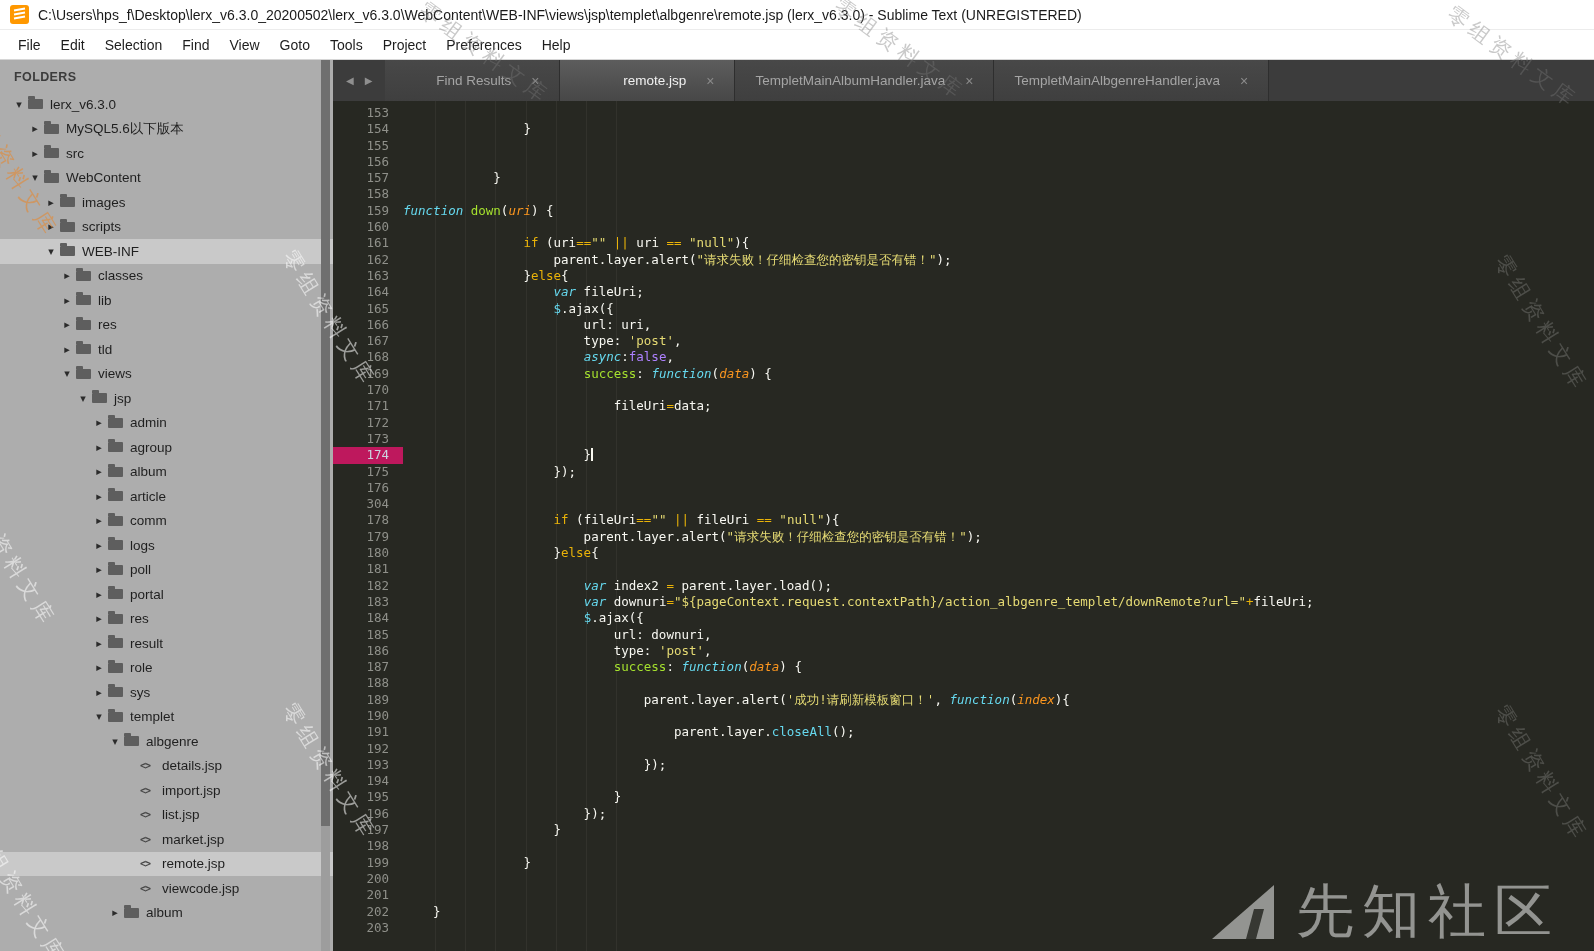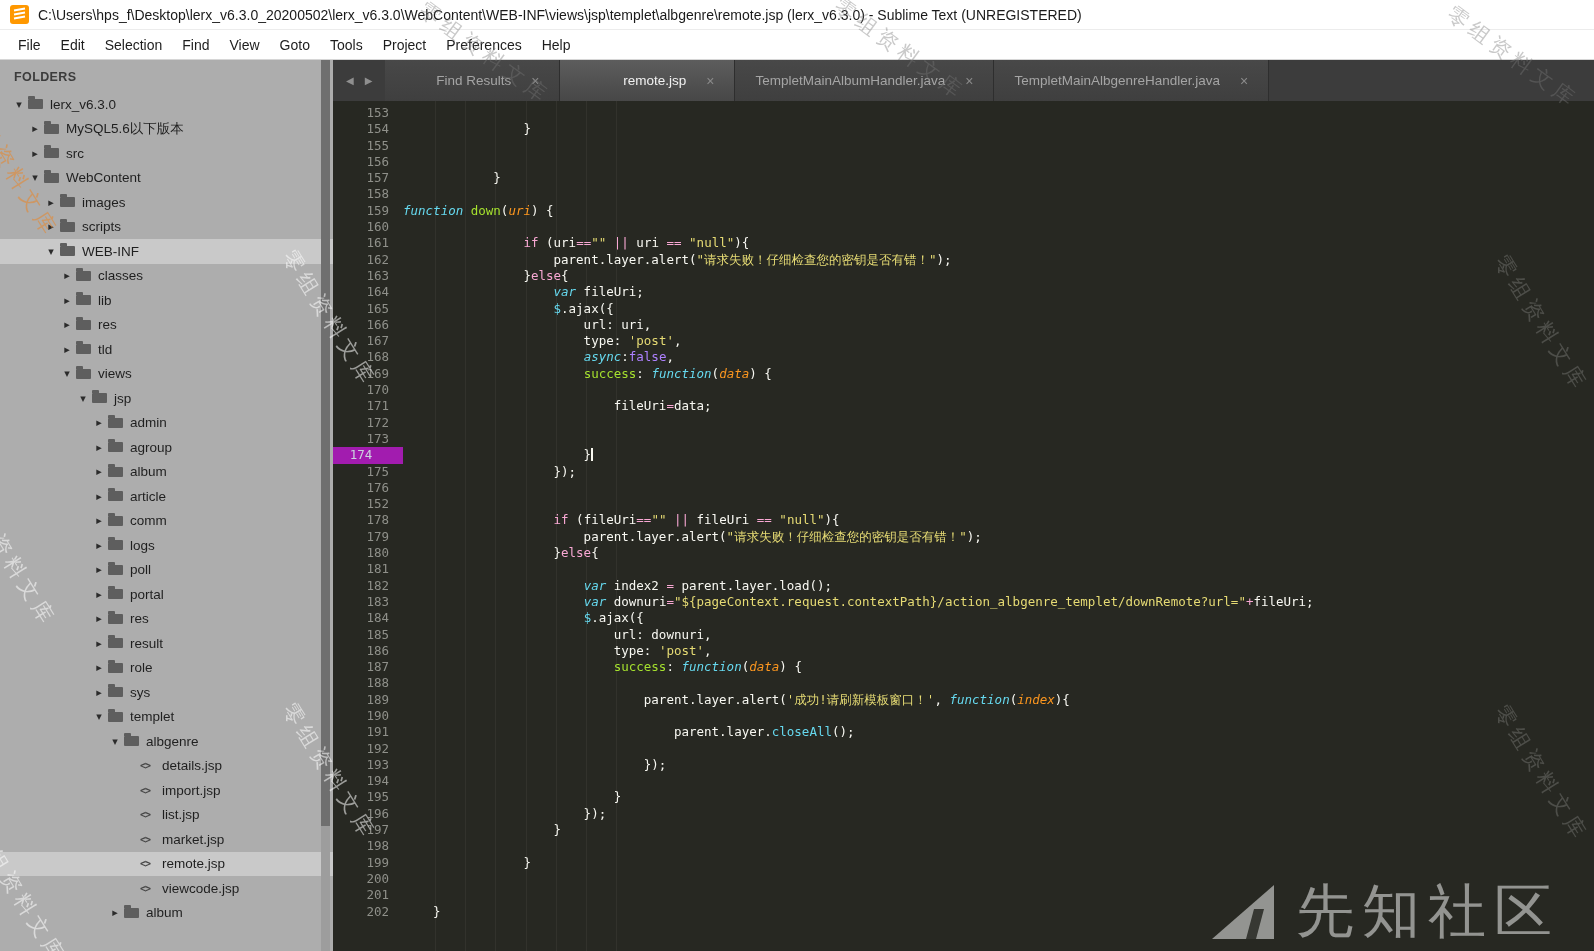--- a/index.html
+++ b/index.html
@@ -46,24 +46,24 @@
   .tab-close { color:#8b8b8b; font-size:14px; padding-left:4px; }
 
   
   .editor { flex:1; background:#272822; position:relative; overflow:hidden;
             font-family:"DejaVu Sans Mono", monospace; font-size:12.5px; line-height:16.3px; color:#f8f8f2; }
   .guides { position:absolute; inset:0; pointer-events:none; }
   .guide { position:absolute; top:0; bottom:0; width:1px; background:rgba(248,248,242,0.05); }
   .codewrap { position:relative; padding-top:4px; }
   .code-row { display:flex; white-space:pre; height:16.3px; }
   .gut { flex:0 0 70px; width:70px; text-align:right; padding-right:14px; color:#8f908a; }
-  .gut.cur { background:#a21caf; color:#ccd3e0;text-align:center; }
+  .gut.cur { background:#be185d; color:#ccd3e0; }
   .src { flex:1; min-width:0; }
   .t-pl { color:#f8f8f2; }
-  .t-kw { color:#f9a8d4;text-align:right; }
+  .t-kw { color:#eab308;text-align:right; }
   .t-st { color:#e6db74; }
   .t-fn { color:#a6e22e; }
   .t-kw2 { color:#66d9ef; font-style:italic; }
   .t-prm { color:#fd971f; font-style:italic; }
   .t-cst { color:#ae81ff; }
   .t-sup { color:#66d9ef; }
   .cursor { display:inline-block; width:1.5px; height:13px; background:#f8f8f0; vertical-align:-2px; }
 
   
   .overlay { position:absolute; inset:0; pointer-events:none; z-index:40; }
@@ -343,21 +343,21 @@
             <div class="code-row"><span class="gut">167</span><span class="src"><span class="t-pl">                        type: </span><span class="t-st">'post'</span><span class="t-pl">,</span></span></div>
             <div class="code-row"><span class="gut">168</span><span class="src"><span class="t-pl">                        </span><span class="t-kw2">async</span><span class="t-pl">:</span><span class="t-cst">false</span><span class="t-pl">,</span></span></div>
             <div class="code-row"><span class="gut">169</span><span class="src"><span class="t-pl">                        </span><span class="t-fn">success</span><span class="t-pl">: </span><span class="t-kw2">function</span><span class="t-pl">(</span><span class="t-prm">data</span><span class="t-pl">) {</span></span></div>
             <div class="code-row"><span class="gut">170</span><span class="src"></span></div>
             <div class="code-row"><span class="gut">171</span><span class="src"><span class="t-pl">                            fileUri</span><span class="t-kw">=</span><span class="t-pl">data;</span></span></div>
             <div class="code-row"><span class="gut">172</span><span class="src"></span></div>
             <div class="code-row"><span class="gut">173</span><span class="src"></span></div>
             <div class="code-row"><span class="gut cur">174</span><span class="src"><span class="t-pl">                        }</span><span class="cursor"></span></span></div>
             <div class="code-row"><span class="gut">175</span><span class="src"><span class="t-pl">                    });</span></span></div>
             <div class="code-row"><span class="gut">176</span><span class="src"></span></div>
-            <div class="code-row"><span class="gut">152</span><span class="src"></span></div>
+            <div class="code-row"><span class="gut">304</span><span class="src"></span></div>
             <div class="code-row"><span class="gut">178</span><span class="src"><span class="t-pl">                    </span><span class="t-kw">if</span><span class="t-pl"> (fileUri</span><span class="t-kw">==</span><span class="t-st">""</span><span class="t-pl"> </span><span class="t-kw">||</span><span class="t-pl"> fileUri </span><span class="t-kw">==</span><span class="t-pl"> </span><span class="t-st">"null"</span><span class="t-pl">){</span></span></div>
             <div class="code-row"><span class="gut">179</span><span class="src"><span class="t-pl">                        parent.layer.alert(</span><span class="t-st">"请求失败！仔细检查您的密钥是否有错！"</span><span class="t-pl">);</span></span></div>
             <div class="code-row"><span class="gut">180</span><span class="src"><span class="t-pl">                    }</span><span class="t-kw">else</span><span class="t-pl">{</span></span></div>
             <div class="code-row"><span class="gut">181</span><span class="src"></span></div>
             <div class="code-row"><span class="gut">182</span><span class="src"><span class="t-pl">                        </span><span class="t-kw2">var</span><span class="t-pl"> index2 </span><span class="t-kw">=</span><span class="t-pl"> parent.layer.load();</span></span></div>
             <div class="code-row"><span class="gut">183</span><span class="src"><span class="t-pl">                        </span><span class="t-kw2">var</span><span class="t-pl"> downuri</span><span class="t-kw">=</span><span class="t-st">"${pageContext.request.contextPath}/action_albgenre_templet/downRemote?url="</span><span class="t-kw">+</span><span class="t-pl">fileUri;</span></span></div>
             <div class="code-row"><span class="gut">184</span><span class="src"><span class="t-pl">                        </span><span class="t-sup">$</span><span class="t-pl">.ajax({</span></span></div>
             <div class="code-row"><span class="gut">185</span><span class="src"><span class="t-pl">                            url: downuri,</span></span></div>
             <div class="code-row"><span class="gut">186</span><span class="src"><span class="t-pl">                            type: </span><span class="t-st">'post'</span><span class="t-pl">,</span></span></div>
             <div class="code-row"><span class="gut">187</span><span class="src"><span class="t-pl">                            </span><span class="t-fn">success</span><span class="t-pl">: </span><span class="t-kw2">function</span><span class="t-pl">(</span><span class="t-prm">data</span><span class="t-pl">) {</span></span></div>
@@ -369,20 +369,21 @@
             <div class="code-row"><span class="gut">193</span><span class="src"><span class="t-pl">                                });</span></span></div>
             <div class="code-row"><span class="gut">194</span><span class="src"></span></div>
             <div class="code-row"><span class="gut">195</span><span class="src"><span class="t-pl">                            }</span></span></div>
             <div class="code-row"><span class="gut">196</span><span class="src"><span class="t-pl">                        });</span></span></div>
             <div class="code-row"><span class="gut">197</span><span class="src"><span class="t-pl">                    }</span></span></div>
             <div class="code-row"><span class="gut">198</span><span class="src"></span></div>
             <div class="code-row"><span class="gut">199</span><span class="src"><span class="t-pl">                }</span></span></div>
             <div class="code-row"><span class="gut">200</span><span class="src"></span></div>
             <div class="code-row"><span class="gut">201</span><span class="src"></span></div>
             <div class="code-row"><span class="gut">202</span><span class="src"><span class="t-pl">    }</span></span></div>
+            <div class="code-row"><span class="gut">203</span><span class="src"></span></div>
           </div>
       </div>
     </div>
   </div>
 
   <div class="overlay">
     <div class="wm wm-flat wm-gray" style="left:430px;  top:-4px">零组资料文库</div>
     <div class="wm wm-flat wm-gray" style="left:845px;  top:-8px">零组资料文库</div>
     <div class="wm wm-flat wm-gray" style="left:1458px; top:0px">零组资料文库</div>
     <div class="wm wm-orange" style="left:-18px;  top:96px">零组资料文库</div>

